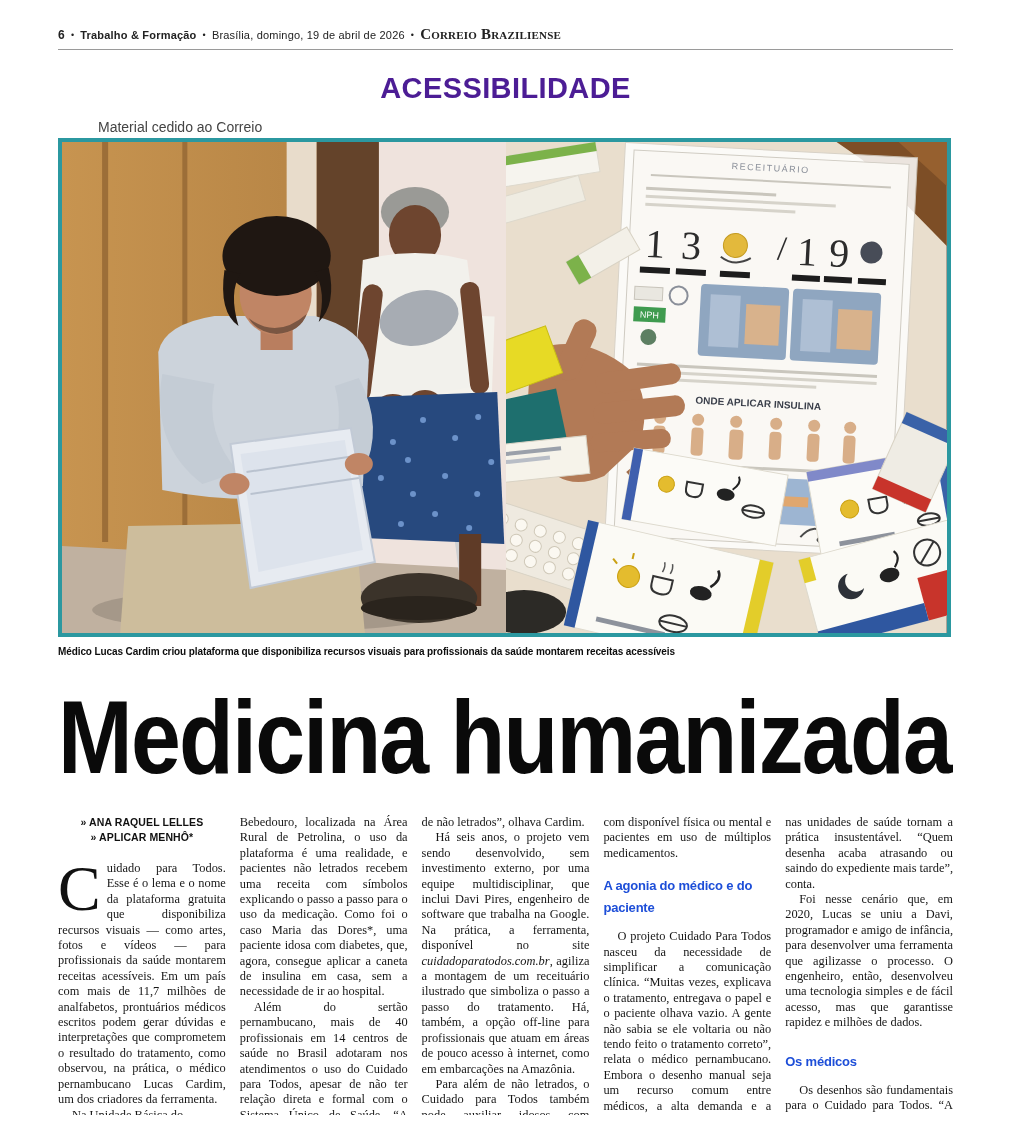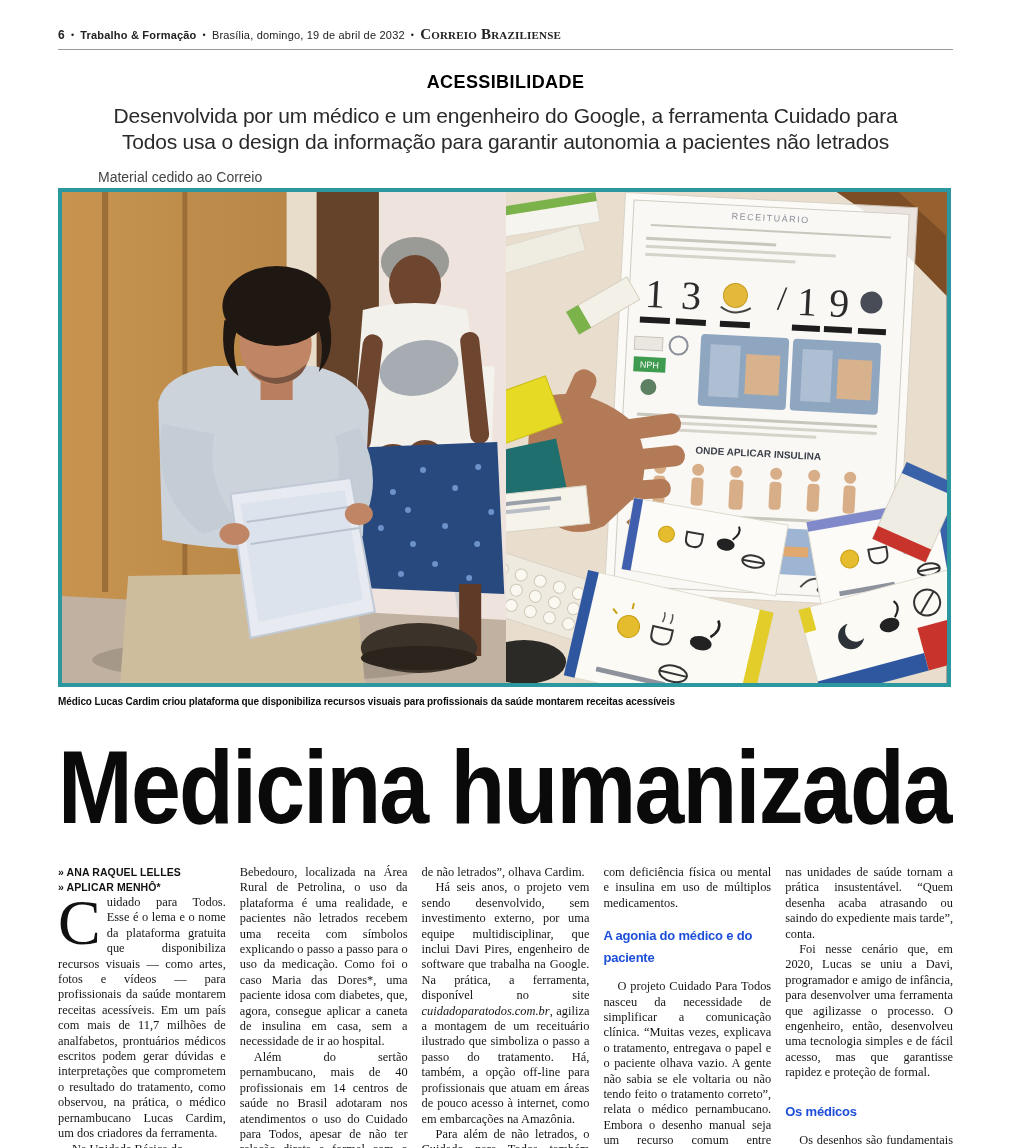--- a/index.html
+++ b/index.html
@@ -18,21 +18,21 @@
     display:flex; align-items:baseline; gap:6px;
   }
   .hdr .pgnum { font-weight:bold; font-size:12px; }
   .hdr .sect  { font-weight:bold; }
   .hdr .paper { font-family:"Liberation Serif", serif; font-weight:bold; font-variant:small-caps; font-size:15px; }
   .hdr .dot { font-size:9px; position:relative; top:-1px; }
   
   .kicker {
     margin-top:22px; text-align:center;
     font-family:"Liberation Sans", sans-serif; font-weight:800;
-    font-size:18px; letter-spacing:0.4px; color:#000000;
+    font-size:29px; letter-spacing:0.4px; color:#4c1d95;
   }
   .deck {
     margin:10px auto 0 auto; max-width:830px; text-align:center;
     font-family:"Liberation Sans", sans-serif; font-weight:400;
     font-size:21px; line-height:26px; letter-spacing:-0.2px; color:#2a2a2a;
   }
   .credit {
     margin-top:14px;
     font-family:"Liberation Sans", sans-serif; font-size:14px; color:#444;padding-left:40px;
   }
@@ -57,21 +57,21 @@
     font-size:103px; fill:#0a0a0a; letter-spacing:-2px;
   }
   
   .article {
     margin-top:20px; display:flex; gap:14px; height:300px; overflow:hidden;
   }
   .col { flex:1 1 0; }
   .bylines {
     font-family:"Liberation Sans", sans-serif; font-weight:bold;
     font-size:10.5px; line-height:15px; letter-spacing:0.1px;
-    margin-bottom:0; color:#111;
+    margin-bottom:16px; color:#111;text-align:center;
   }
   .body-p {
     font-size:12.4px; line-height:15.4px; text-align:justify; color:#161616;
   }
   .body-p.indent { text-indent:14px; }
   .dropcap {
     float:left; font-size:64px; line-height:50px;
     padding:3px 6px 0 0; color:#111;
   }
   .em { font-style:italic; }
@@ -87,27 +87,26 @@
 </head>
 <body>
 
 <div class="page">
 
   <div class="hdr">
     <span class="pgnum">6</span>
     <span class="dot">•</span>
     <span class="sect">Trabalho &amp; Formação</span>
     <span class="dot">•</span>
-    <span class="dateline">Brasília, domingo, 19 de abril de 2032</span>
+    <span class="dateline">Brasília, domingo, 19 de abril de 2026</span>
     <span class="dot">•</span>
     <span class="paper">Correio Braziliense</span>
   </div>
 
   <div class="kicker">ACESSIBILIDADE</div>
-  <div class="deck">Desenvolvida por um médico e um engenheiro do Google, a ferramenta Cuidado para Todos usa o design da informação para garantir autonomia a pacientes não letrados</div>
   <div class="credit">Material cedido ao Correio</div>
 
   <div class="photo-block">
 
     <svg class="photo-left" viewBox="0 0 443 491" preserveAspectRatio="none">
       <defs>
         <linearGradient id="wood" x1="0" y1="0" x2="1" y2="0">
           <stop offset="0" stop-color="#c79450"></stop>
             <stop offset="1" stop-color="#ab7a3e"></stop>
         </linearGradient>
@@ -403,26 +402,26 @@
       <p class="body-p indent">Além do sertão pernambucano, mais de 40 profissionais em 14 centros de saúde no Brasil adotaram nos atendimentos o uso do Cuidado para Todos, apesar de não ter relação direta e formal com o Sistema Único de Saúde. “A plataforma quer garantir dignidade e equidade aos milhões</p>
     </div>
 
     <div class="col">
       <p class="body-p">de não letrados”, olhava Cardim.</p>
       <p class="body-p indent"><span>Há seis anos, o projeto vem sendo desenvolvido, sem investimento externo, por uma equipe multidisciplinar, que inclui Davi Pires, engenheiro de software que trabalha na Google. Na prática, a ferramenta, disponível no site </span><em class="em">cuidadoparatodos.com.br</em><span>, agiliza a montagem de um receituário ilustrado que simboliza o passo a passo do tratamento. Há, também, a opção off-line para profissionais que atuam em áreas de pouco acesso à internet, como em embarcações na Amazônia.</span></p>
       <p class="body-p indent">Para além de não letrados, o Cuidado para Todos também pode auxiliar idosos com dificuldades de memória, pessoas</p>
     </div>
 
     <div class="col">
-      <p class="body-p">com deficiência física ou mental e insulina em uso de múltiplos medicamentos.</p>
+      <p class="body-p">com disponível física ou mental e pacientes em uso de múltiplos medicamentos.</p>
       <h3 class="subhead">A agonia do médico e do paciente</h3>
       <p class="body-p indent">O projeto Cuidado Para Todos nasceu da necessidade de simplificar a comunicação clínica. “Muitas vezes, explicava o tratamento, entregava o papel e o paciente olhava vazio. A gente não sabia se ele voltaria ou não tendo feito o tratamento correto”, relata o médico pernambucano. Embora o desenho manual seja um recurso comum entre médicos, a alta demanda e a escassez de tempo</p>
     </div>
 
     <div class="col">
       <p class="body-p">nas unidades de saúde tornam a prática insustentável. “Quem desenha acaba atrasando ou saindo do expediente mais tarde”, conta.</p>
-      <p class="body-p indent">Foi nesse cenário que, em 2020, Lucas se uniu a Davi, programador e amigo de infância, para desenvolver uma ferramenta que agilizasse o processo. O engenheiro, então, desenvolveu uma tecnologia simples e de fácil acesso, mas que garantisse rapidez e proteção de formal.</p>
+      <p class="body-p indent">Foi nesse cenário que, em 2020, Lucas se uniu a Davi, programador e amigo de infância, para desenvolver uma ferramenta que agilizasse o processo. O engenheiro, então, desenvolveu uma tecnologia simples e de fácil acesso, mas que garantisse rapidez e milhões de dados.</p>
       <h3 class="subhead more-top">Os médicos</h3>
       <p class="body-p indent">Os desenhos são fundamentais para o Cuidado para Todos. “A gente entende a informação de várias</p>
     </div>
 
   </div>
 </div>
 
 </body></html>

